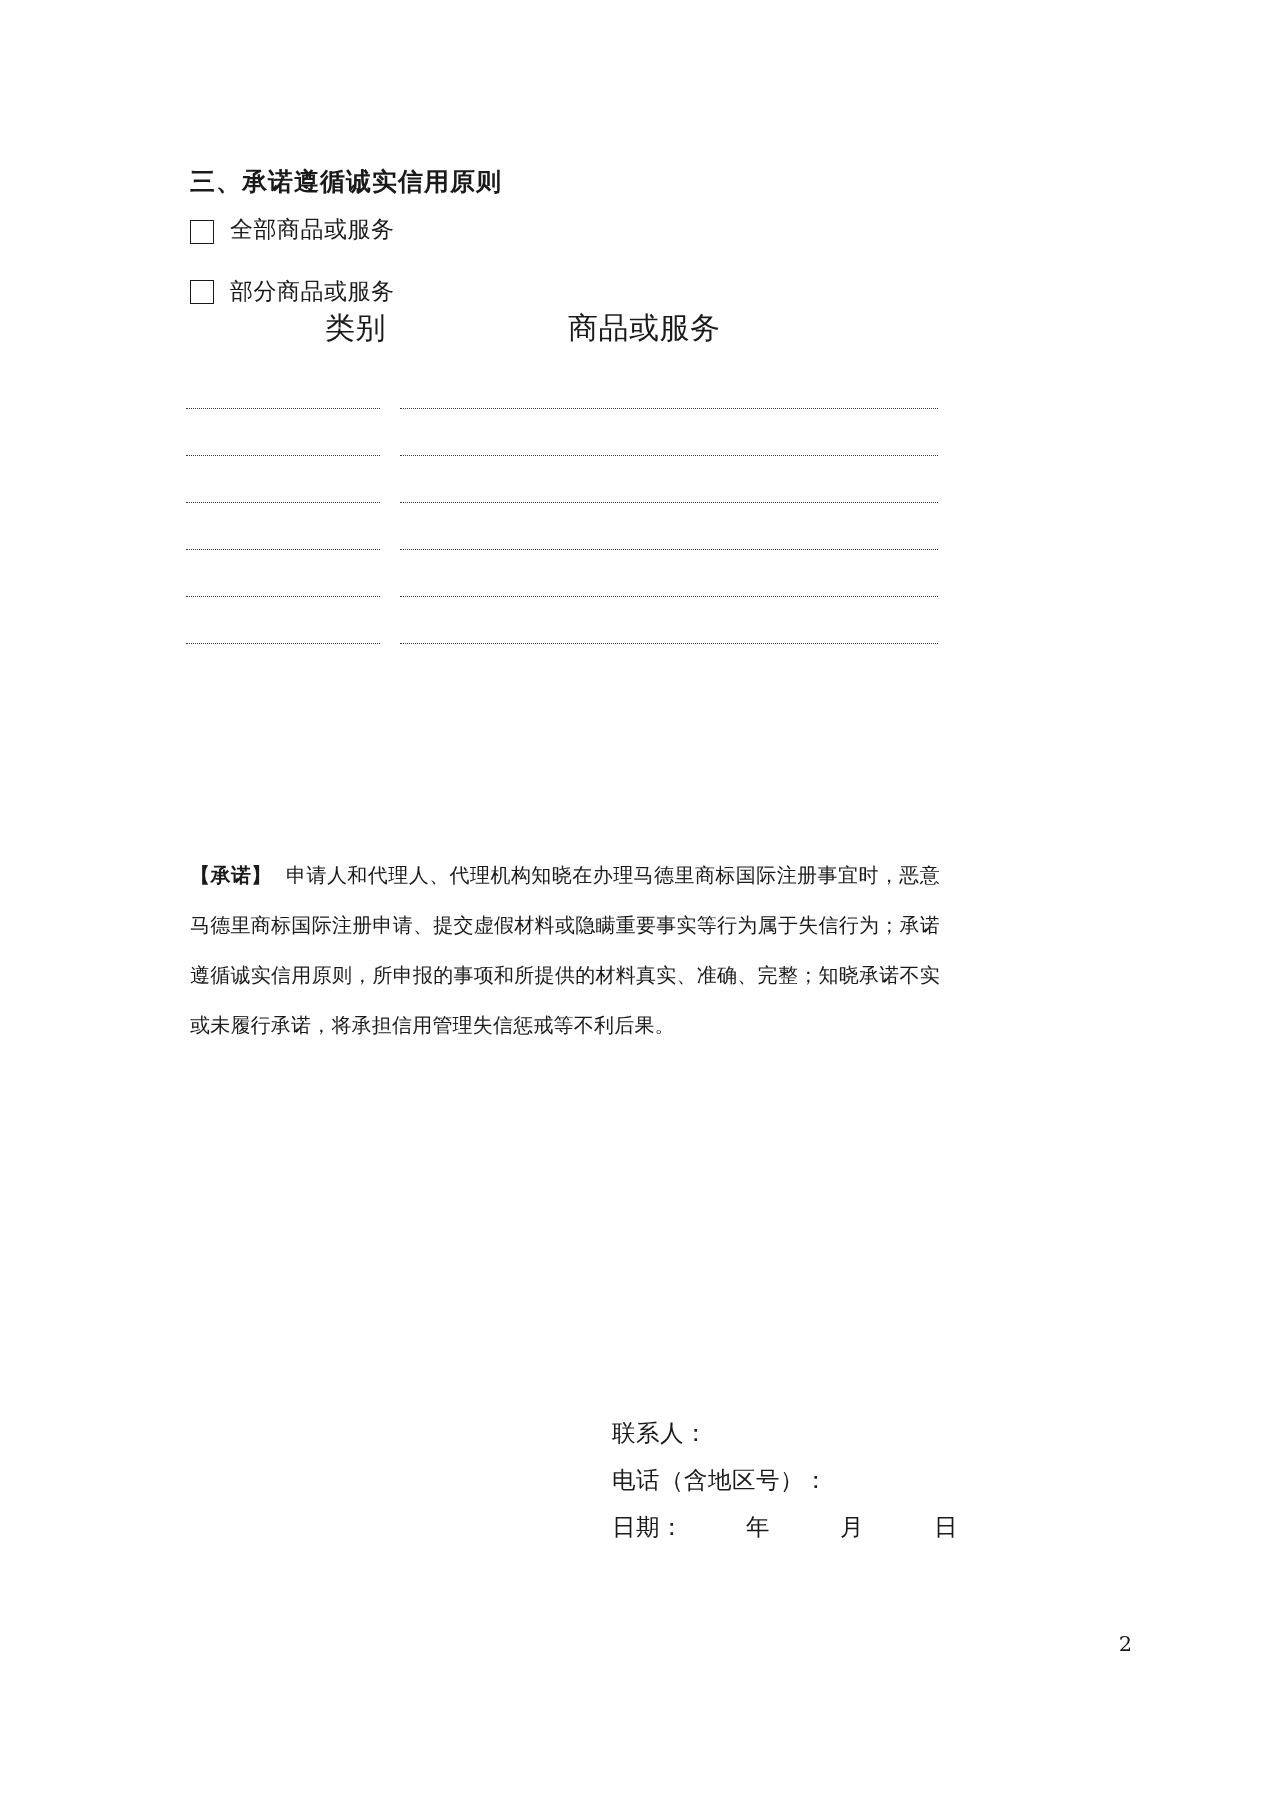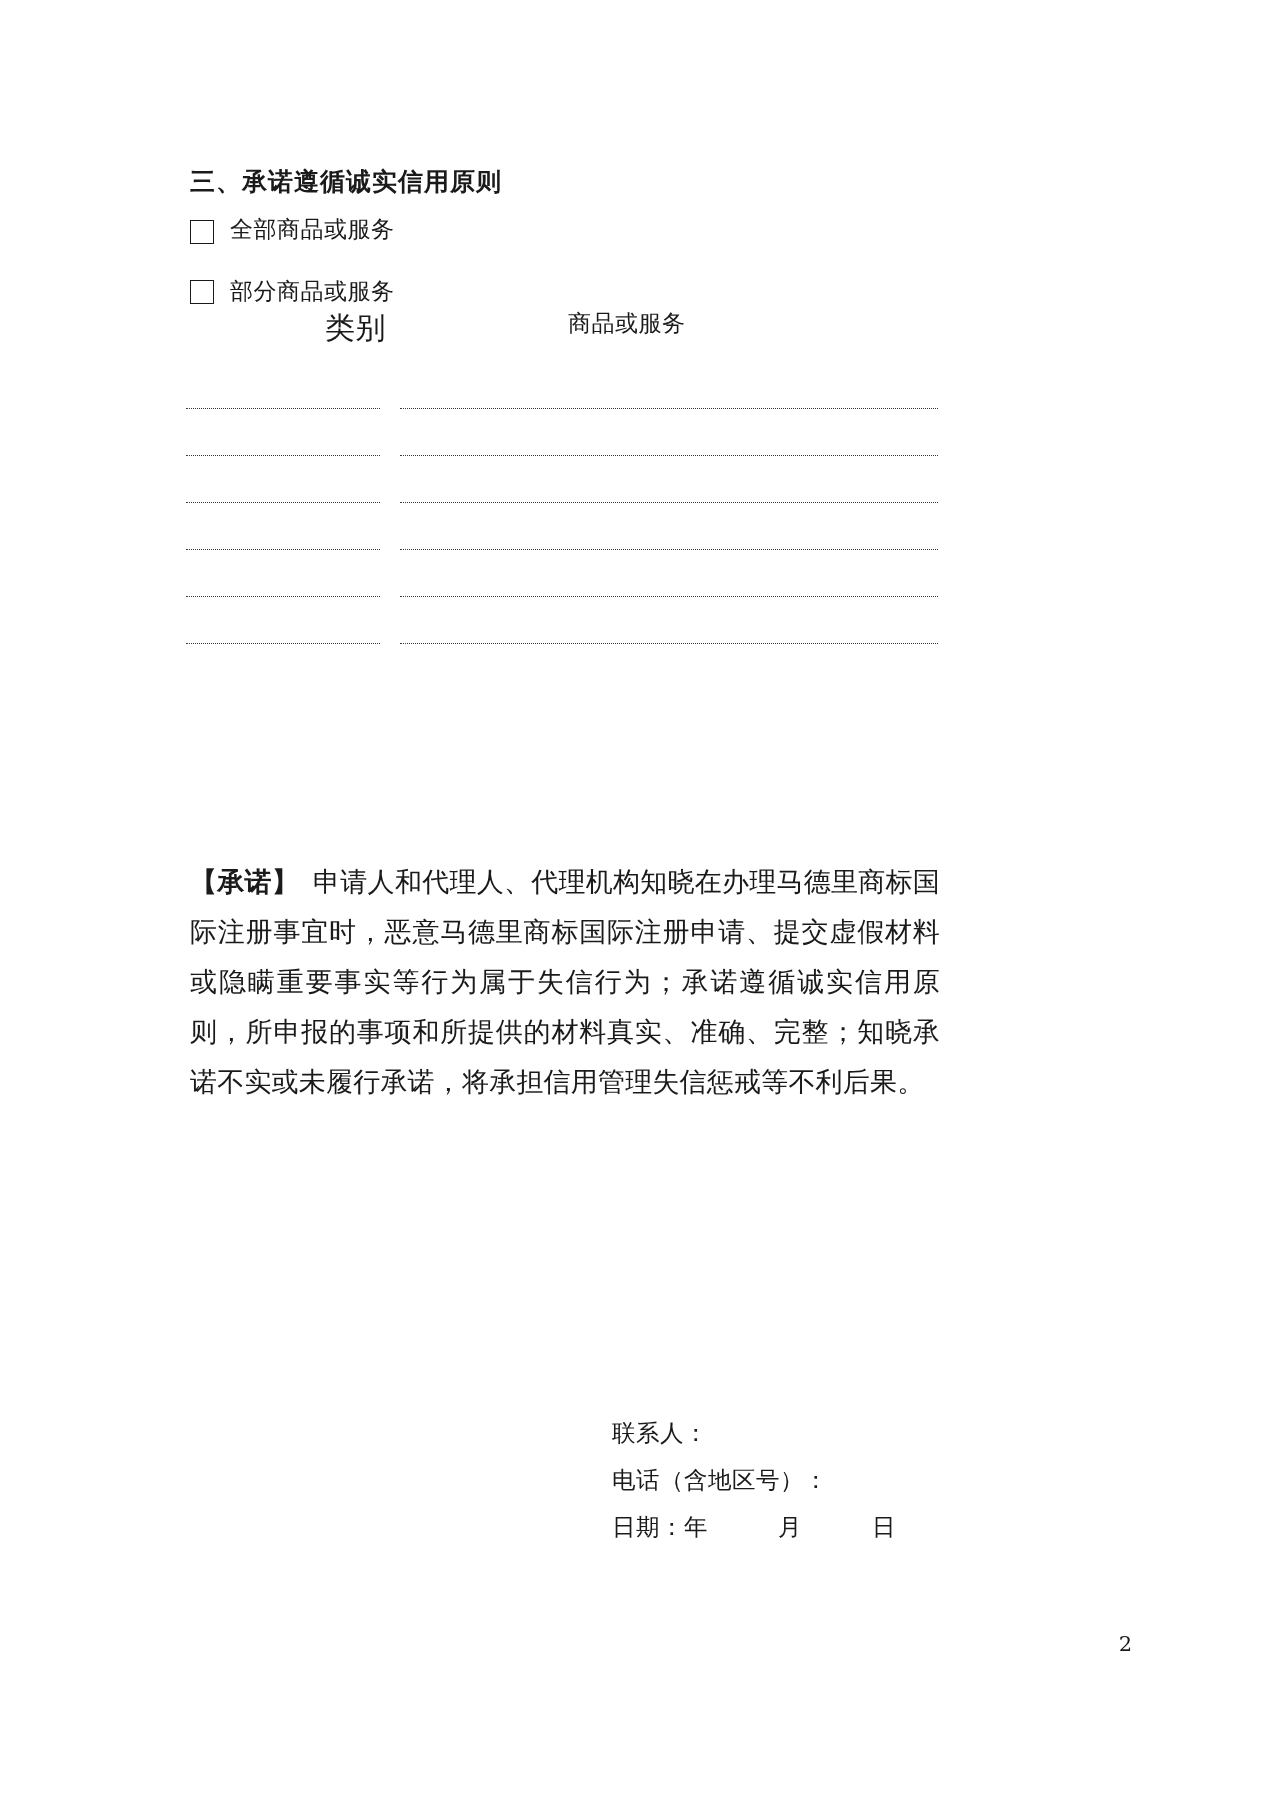--- a/index.html
+++ b/index.html
@@ -75,21 +75,21 @@
     top: 0;
     font-size: 30px;
     letter-spacing: 0.5px;
     white-space: nowrap;
     margin-left: 40px;
   }
   .th-goods {
     position: absolute;
     left: 378px;
     top: 0;
-    font-size: 23px;
+    font-size: 30px;
     letter-spacing: 0.5px;
     white-space: nowrap;
   }
 
   
   .dotted-table {
     position: absolute;
     left: 186px;
     top: 362px;
     width: 752px;
@@ -106,21 +106,21 @@
   }
   .dot-line.left  { left: 0;     width: 194px; }
   .dot-line.right { left: 214px; width: 538px; }
 
   
   .commitment {
     position: absolute;
     left: 190px;
     top: 830px;
     width: 750px;
-    font-size: 27px;
+    font-size: 20px;
     line-height: 50px;
     text-align: justify;
     text-justify: inter-ideograph;
     letter-spacing: 0.2px;
   }
   .commitment .tag {
     font-weight: 700;
   }
 
   
@@ -143,21 +143,21 @@
     font-size: 23.5px;
     line-height: 47px;
     letter-spacing: 0.5px;
     white-space: nowrap;
   }
   .contact-line { display: block; }
   .date-line {
     display: flex;
     align-items: baseline;
   }
-  .date-label { }
+  .date-label { margin-right: 62px; }
   .date-unit  { margin-right: 70px; }
   .date-unit:last-child { margin-right: 0; }
 
   
   .page-number {
     position: absolute;
     right: 148px;
     top: 1632px;
     font-size: 21px;
     color: #1a1a1a;

